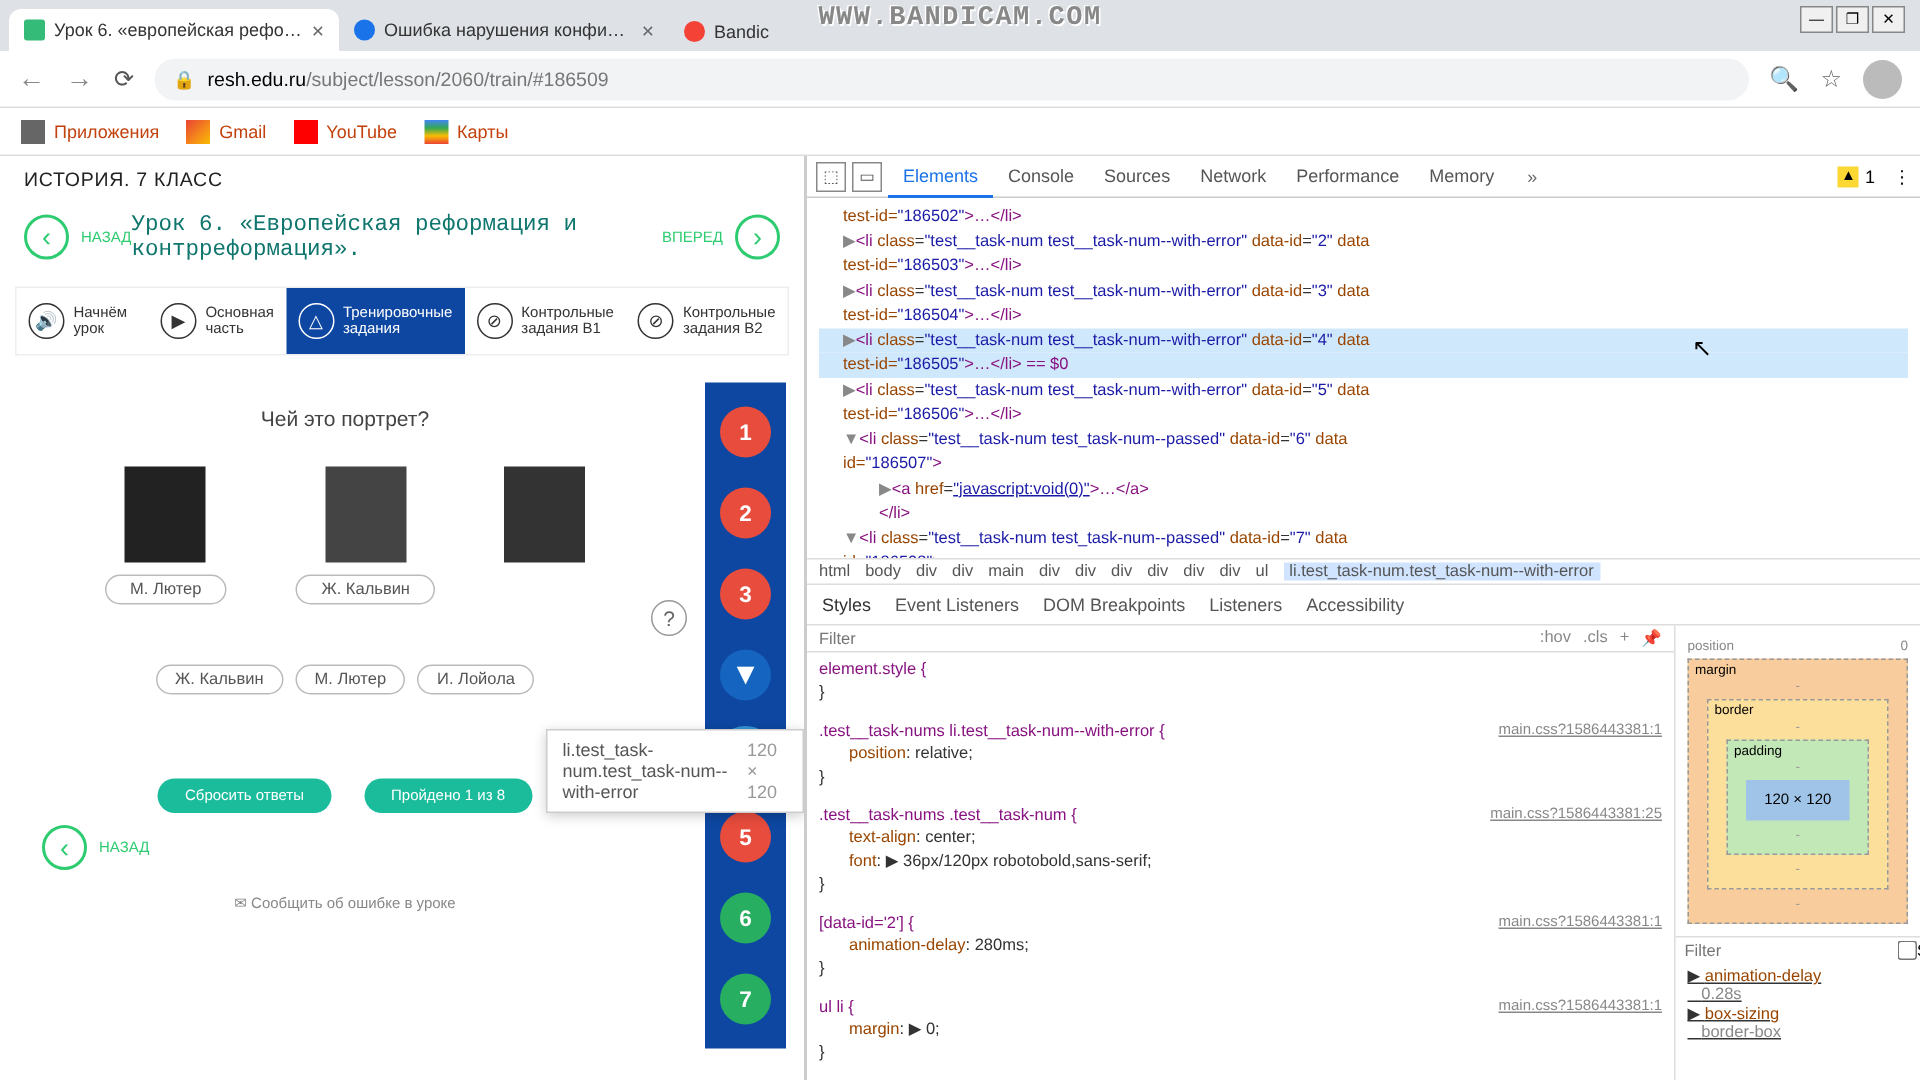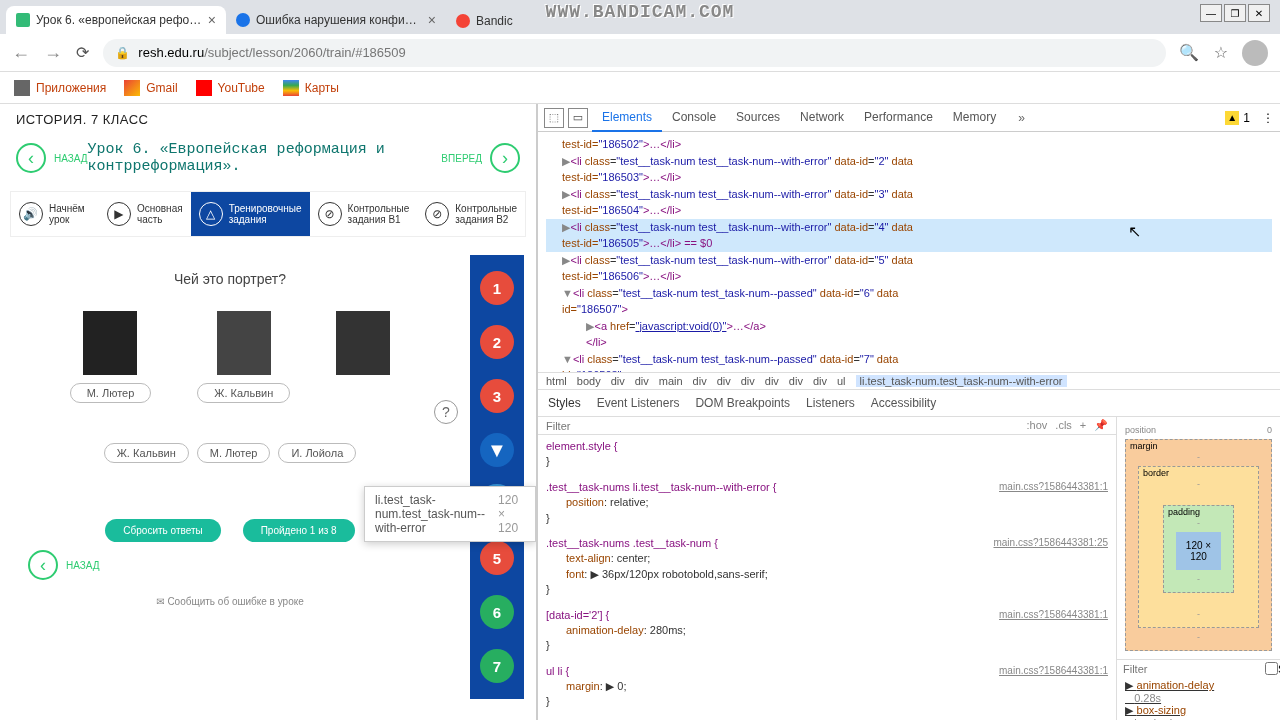--- a/index.html
+++ b/index.html
@@ -123,21 +123,21 @@
 .prop { padding-left: 20px; }
 .prop .pn { color: #994500; }
 .prop .pv { color: #333; }
 
 .styles-right { width: 164px; border-left: 1px solid #ddd; display: flex; flex-direction: column; }
 .boxmodel { padding: 8px; font-size: 9px; }
 .bm-pos { color: #888; margin-bottom: 4px; display: flex; justify-content: space-between; }
 .bm-box { border: 1px dashed #999; padding: 12px 8px 8px; position: relative; text-align: center; }
 .bm-margin { background: #f9cc9d; }
 .bm-border { background: #fddf9c; margin: 4px; }
-.bm-padding { background: #c3e8b7; margin: 16px; }
+.bm-padding { background: #c3e8b7; margin: 4px; }
 .bm-content { background: #9fc4e7; margin: 4px; padding: 8px 2px; font-size: 10px; }
 .bm-label { position: absolute; top: 1px; left: 4px; font-size: 9px; }
 .bm-dash { color: #999; }
 
 .comp-filter { border-top: 1px solid #ddd; padding: 2px 6px; display: flex; align-items: center; font-size: 11px; }
 .comp-filter input { border: none; outline: none; flex: 1; font-size: 11px; }
 .comp-list { padding: 2px 8px; font-family: monospace; font-size: 11px; color: #333; text-decoration: underline; }
 .comp-list .cp { color: #994500; }
 .comp-list .cv { color: #888; }
 

